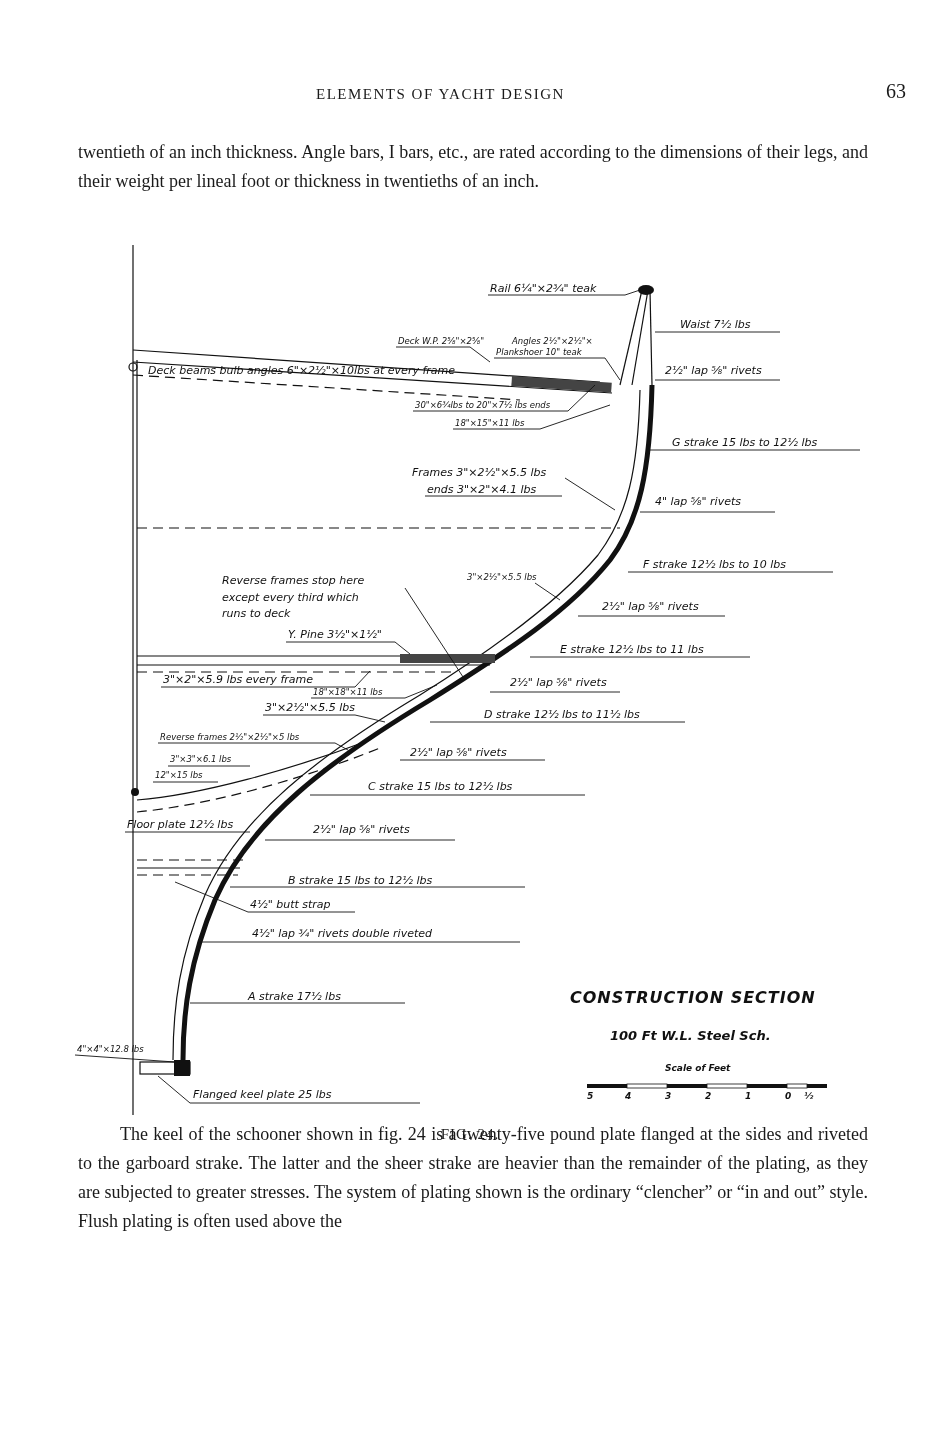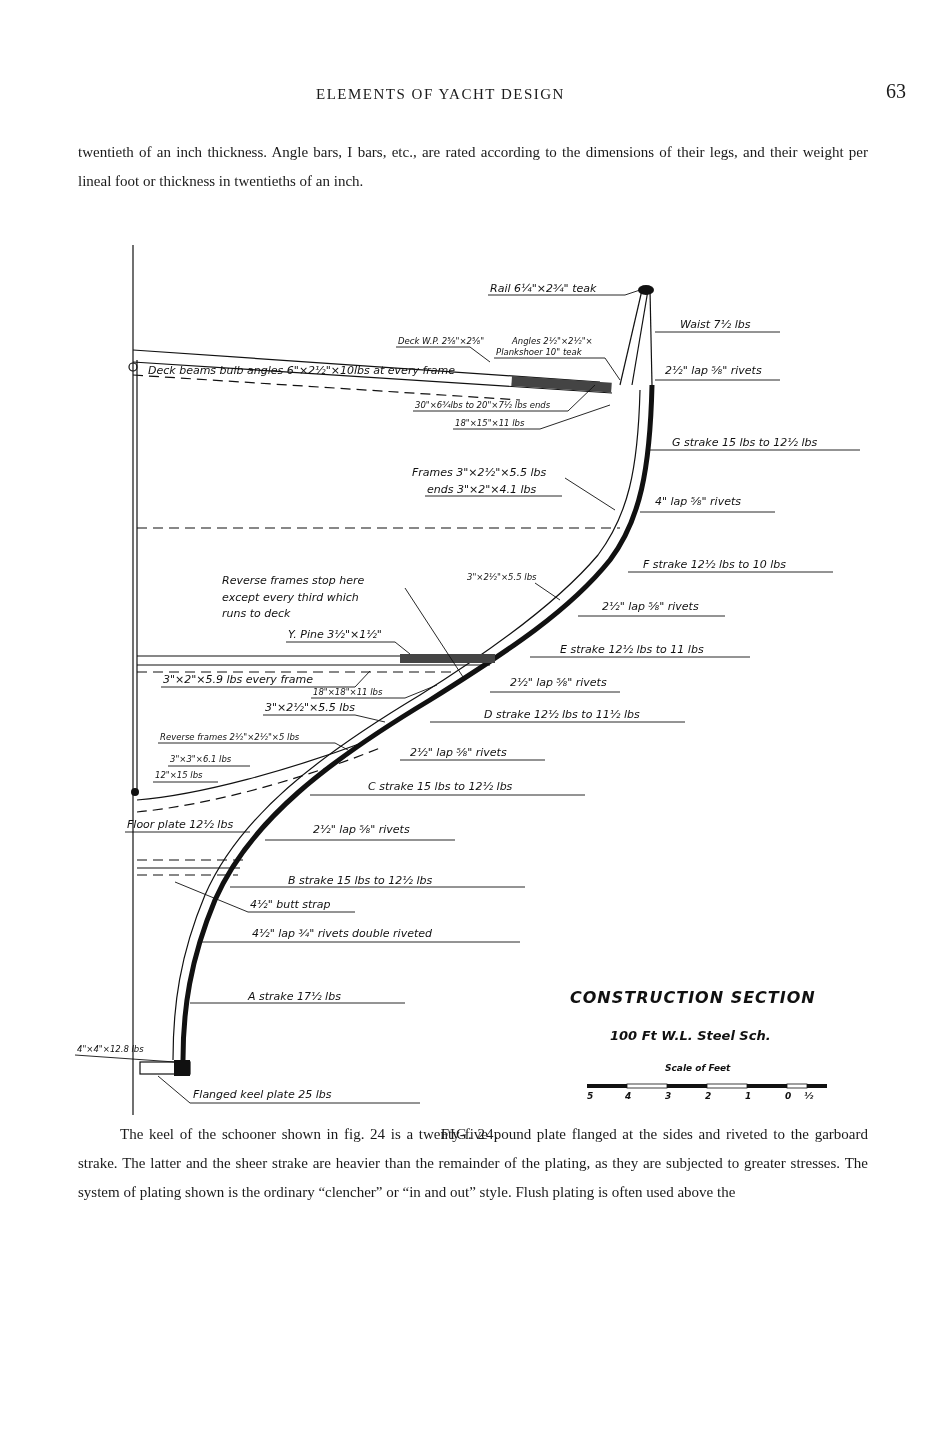--- a/index.html
+++ b/index.html
@@ -1,21 +1,21 @@
 <!DOCTYPE html>
 <html><head>
 <meta charset="utf-8">
 <style>
   html, body { margin:0; padding:0; background:#ffffff; }
   body { width:940px; height:1438px; position:relative; overflow:hidden; color:#1a1a1a; }
   .serif { font-family: "Liberation Serif", "DejaVu Serif", serif; }
   .hdr { position:absolute; top:82px; left:0; width:783px; height:30px;text-align:right; }
   .running-head { position:absolute; left:316px; top:4px; font-size:15px; letter-spacing:1.5px; }
   .page-no { position:absolute; left:886px; top:-2px; font-size:20px; }
-  .para { position:absolute; left:78px; width:790px; font-size:15px; line-height:29px; text-align:justify;font-family:Liberation Serif, serif; }
+  .para { position:absolute; left:78px; width:790px; font-size:18px; line-height:29px; text-align:justify;font-family:Liberation Serif, serif; }
   .para1 { top:138px; }
   .para2 { top:1120px; text-indent:42px; }
   .fig-caption { position:absolute; top:1126px; left:0; width:940px; text-align:center; font-size:15px; letter-spacing:1px; }
   svg#fig { position:absolute; left:0; top:0; }
   .lbl { font-family:"DejaVu Sans", sans-serif; font-style:italic; font-size:11px; fill:#111; }
   .lbl-s { font-size:8.5px; }
   .title-lbl { font-family:"DejaVu Sans", sans-serif; font-style:italic; font-weight:bold; font-size:16px; fill:#111; letter-spacing:1px; }
   .sub-lbl { font-family:"DejaVu Sans", sans-serif; font-style:italic; font-weight:bold; font-size:13px; fill:#111; }
   .scale-lbl { font-family:"DejaVu Sans", sans-serif; font-style:italic; font-weight:bold; font-size:9px; fill:#111; }
   .ln { stroke:#111; fill:none; stroke-width:1.2; }

